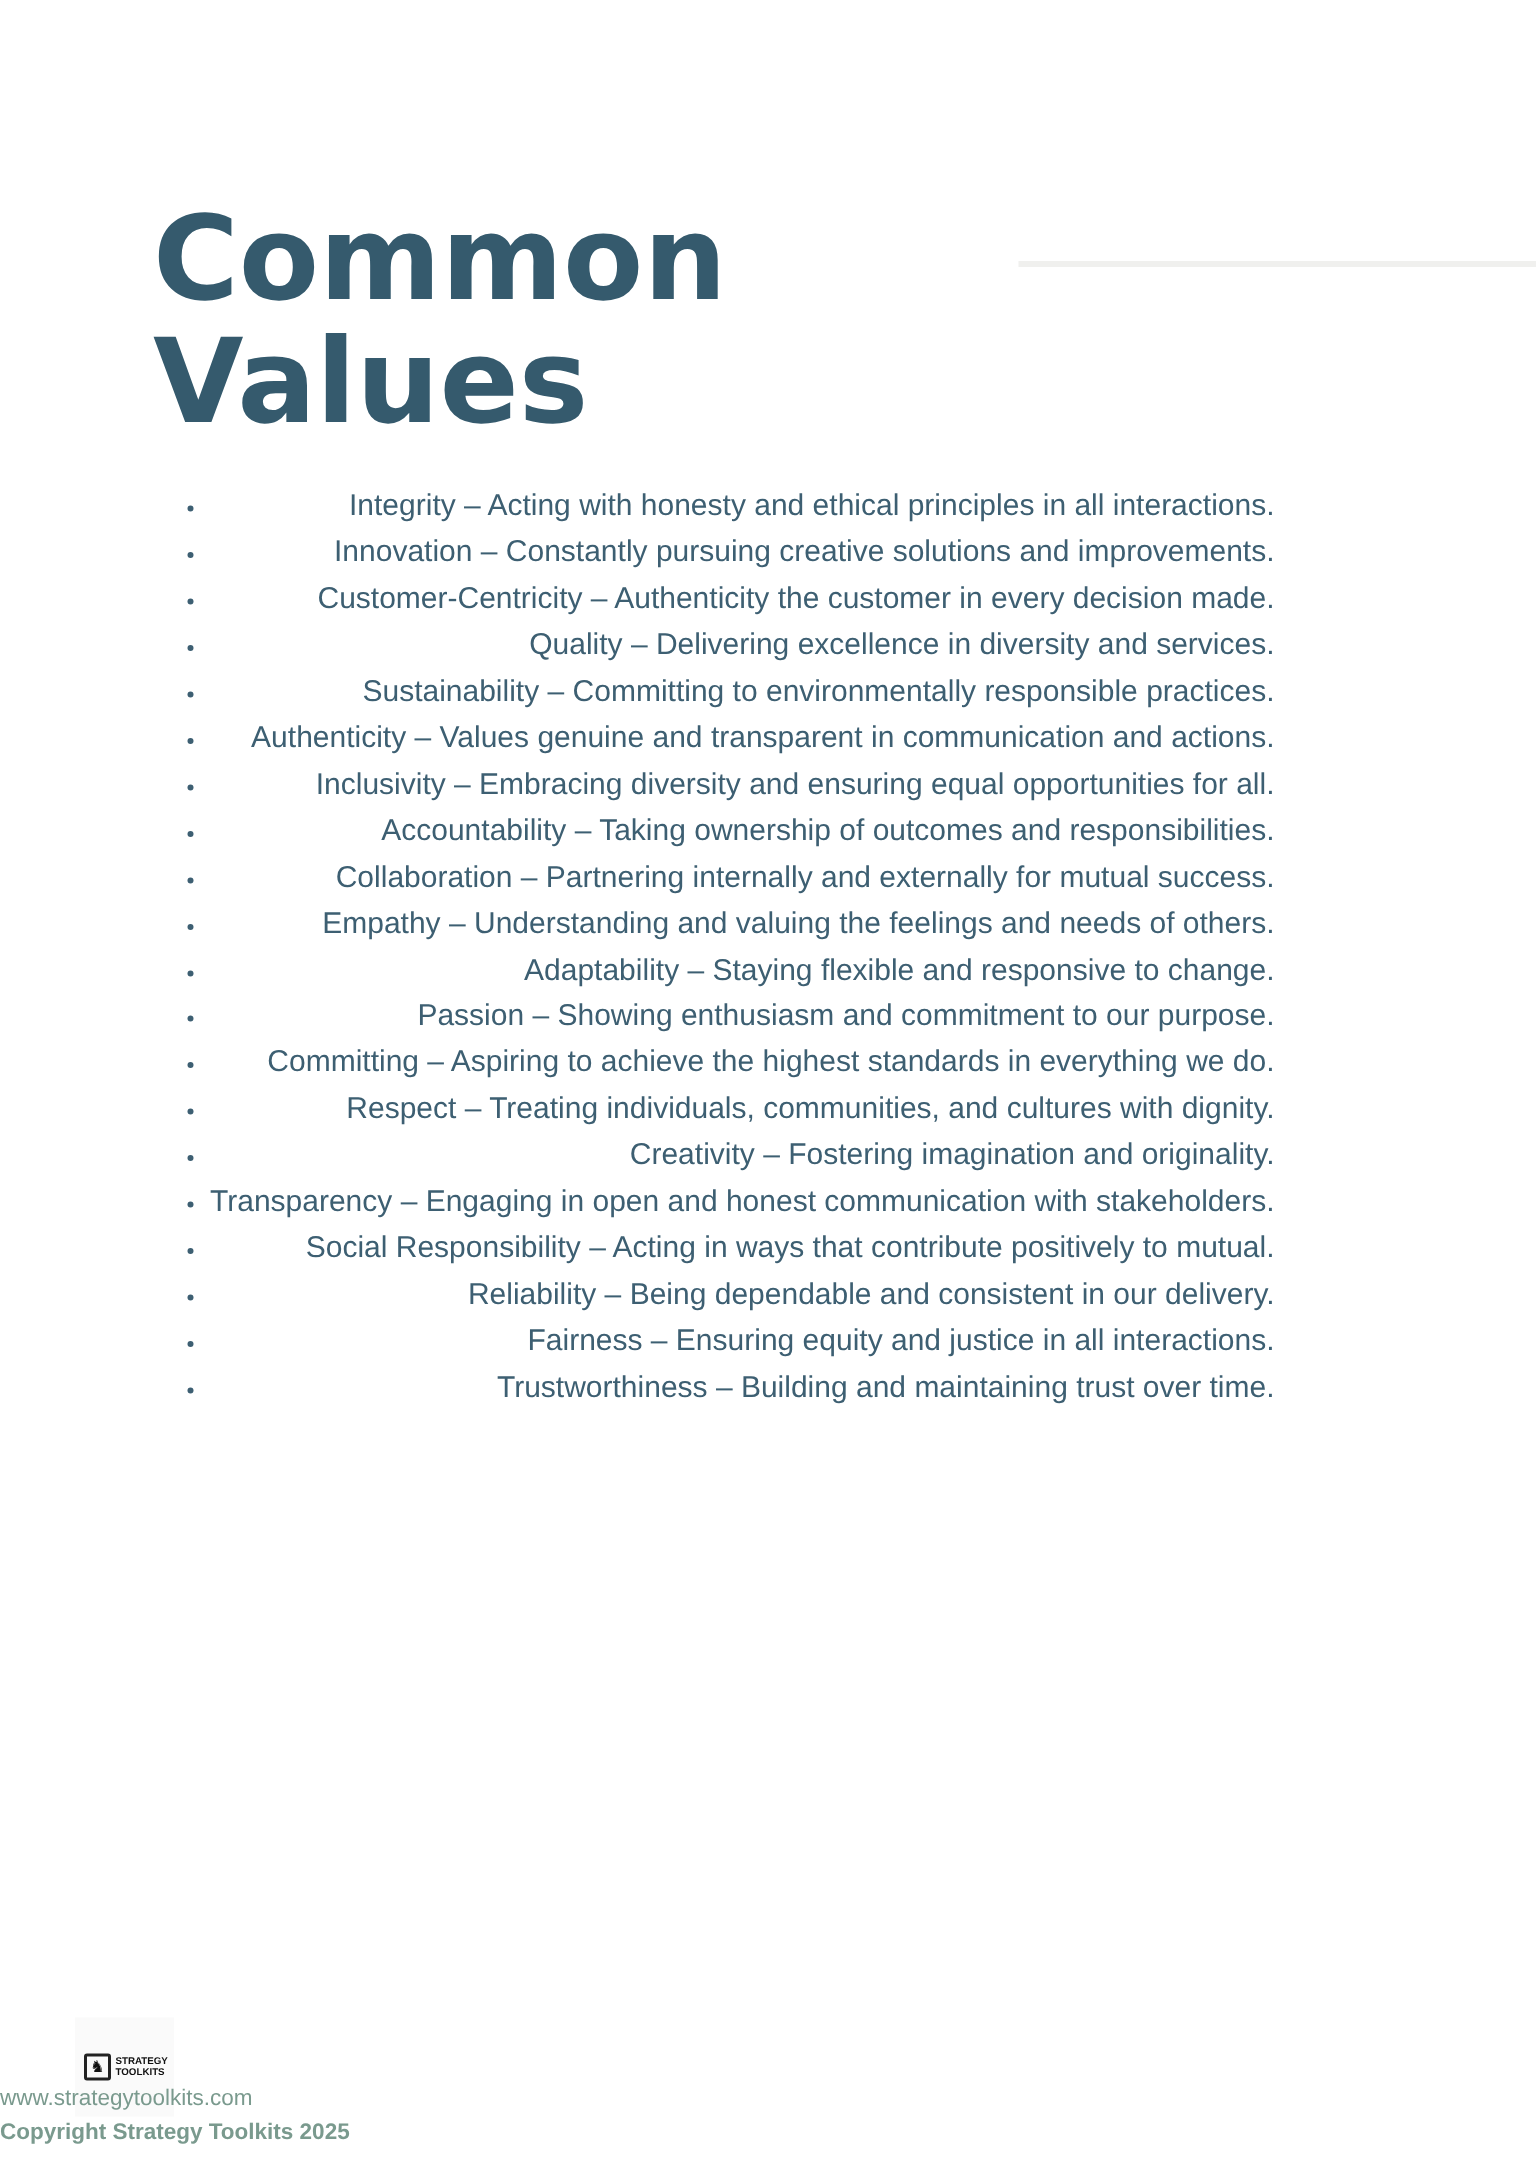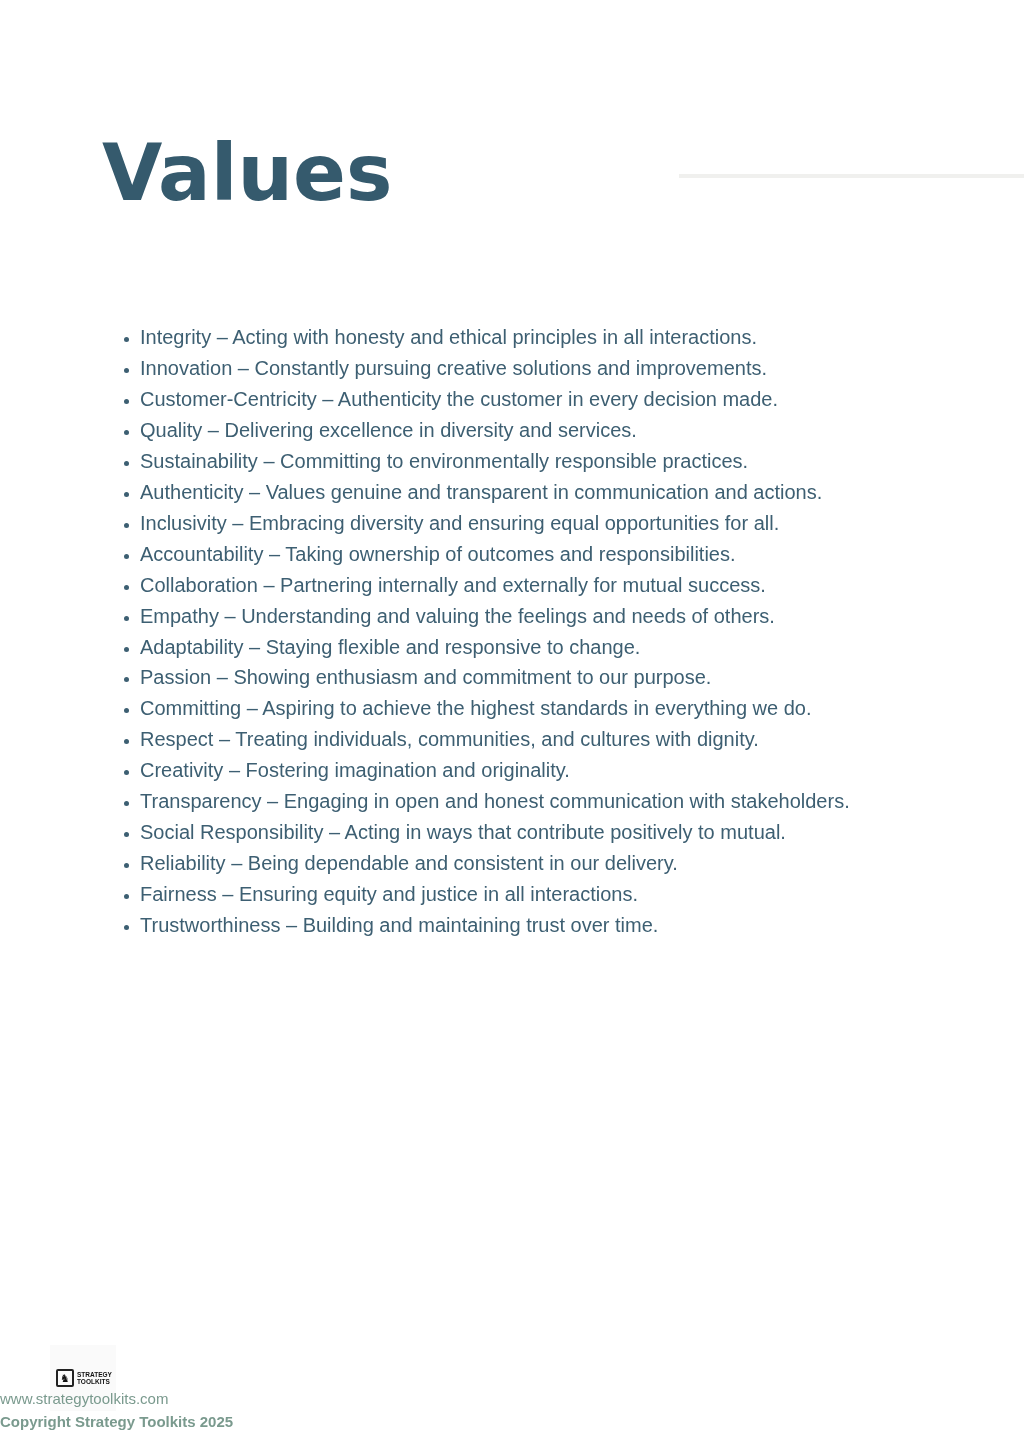--- a/index.html
+++ b/index.html
@@ -5,35 +5,36 @@
   html, body { margin: 0; padding: 0; background: #ffffff; }
   body { width: 1024px; height: 1448px; position: relative; overflow: hidden;
          font-family: "Liberation Sans", "DejaVu Sans", sans-serif; color: #34586b; }
   .title { position: absolute; left: 102px; top: 132px; margin: 0;
            font-family: "DejaVu Sans", "Liberation Sans", sans-serif; font-weight: bold;
            font-size: 78px; line-height: 82px; color: #355a6d; letter-spacing: 0px; }
   .title span { display: block; }
   .rule { position: absolute; left: 679px; top: 174px; width: 345px; height: 4px; background: #f0f0ee; }
   .values { position: absolute; left: 118px; top: 322px; margin: 0; padding: 0 0 0 22px;
             list-style: disc; font-size: 20px; line-height: 30.95px; color: #3d5f72; }
-  .values li { padding-left: 0; white-space: nowrap; }
+  .values li { padding-left: 0; white-space: nowrap; text-align: right; }
   .values li::marker { color: #3d5f72; font-size: 16px; }
   .logo { position: absolute; left: 50px; top: 1345px; width: 66px; height: 66px; background: #fafafa;
           display: flex; align-items: center; justify-content: flex-start; padding-left: 6px; box-sizing: border-box; }
   .logo-mark { width: 18px; height: 18px; border: 2px solid #222; border-radius: 2px; box-sizing: border-box;
                display: flex; align-items: center; justify-content: center; font-size: 11px; font-weight: bold; color: #111; line-height: 1; }
   .logo-text { margin-left: 3px; font-size: 6.5px; font-weight: bold; line-height: 7px; color: #111; }
   .footer { position: absolute; left: 0; width: 1024px; text-align: left; font-size: 15px; color: #7a9a8e; }
   .footer.url { top: 1390px; }
   .footer.copy { top: 1413px; font-weight: bold; }
 </style>
 </head>
 <body>
 
 <h1 class="title">
+  <span>Common</span>
   <span>Values</span>
 </h1>
 
 <div class="rule"></div>
 
 <ul class="values">
   <li>Integrity – Acting with honesty and ethical principles in all interactions.</li>
   <li>Innovation – Constantly pursuing creative solutions and improvements.</li>
   <li>Customer-Centricity – Authenticity the customer in every decision made.</li>
   <li>Quality – Delivering excellence in diversity and services.</li>

